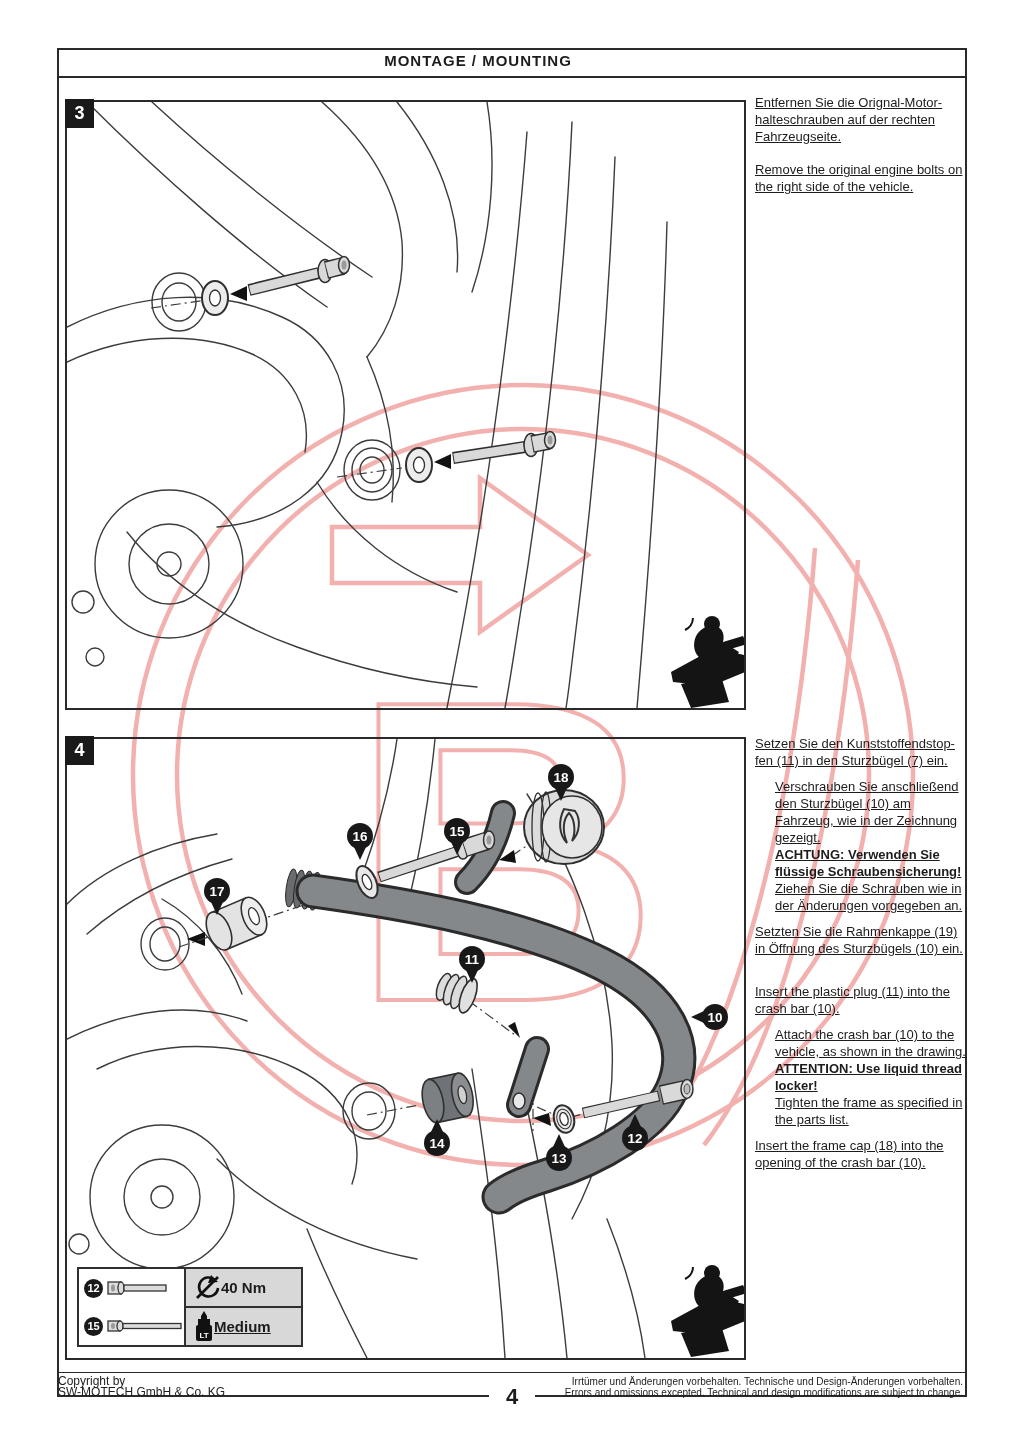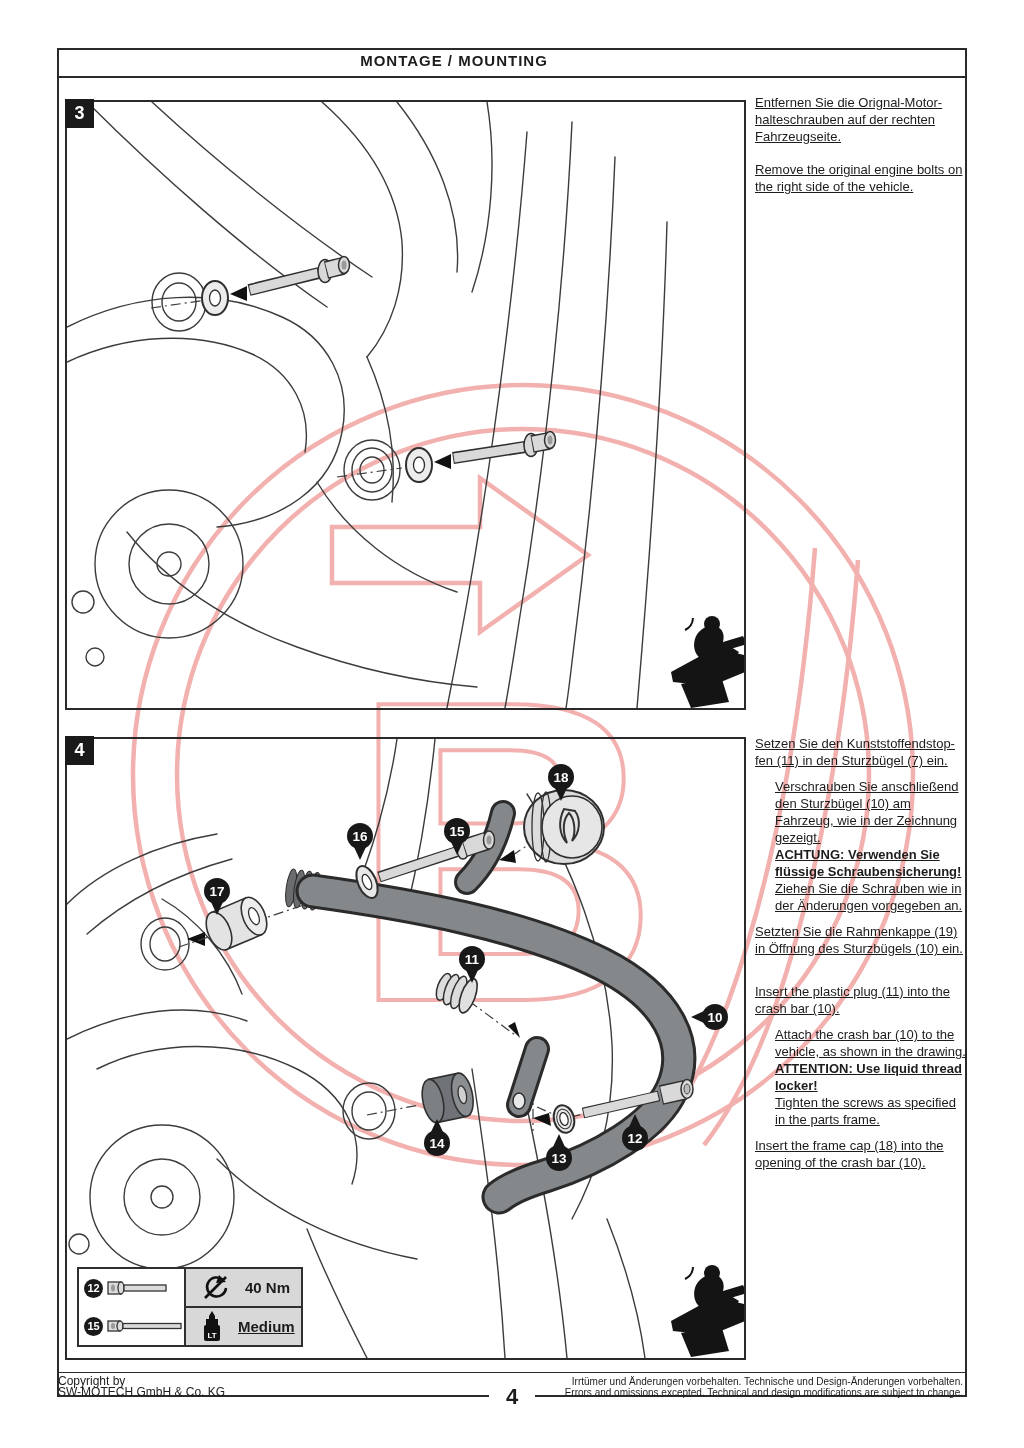--- a/index.html
+++ b/index.html
@@ -2,21 +2,21 @@
 <html><head>
 <meta charset="utf-8">
 <style>
   html,body{margin:0;padding:0;background:#ffffff;}
   .page{position:relative;width:1024px;height:1448px;background:#fff;overflow:hidden;
         font-family:"Liberation Sans",sans-serif;color:#1c1c1c;}
   .watermark{position:absolute;left:0;top:0;z-index:1;pointer-events:none;}
   .page-frame{position:absolute;left:57px;top:48px;width:910px;height:1349px;
               border:2px solid #2a2a2a;box-sizing:border-box;z-index:2;}
   .header-title{position:absolute;left:57px;top:52px;width:794px;text-align:center;
-                font-size:15px;font-weight:bold;letter-spacing:1px;z-index:3;}
+                font-size:15px;font-weight:bold;letter-spacing:1px;z-index:3;padding-left:24px;}
   .header-rule{position:absolute;left:57px;top:76px;width:910px;border-top:2px solid #2a2a2a;z-index:3;}
 
   .figure{position:absolute;border:2px solid #2a2a2a;box-sizing:border-box;z-index:3;}
   .fig3{left:65px;top:100px;width:681px;height:610px;}
   .fig4{left:65px;top:737px;width:681px;height:623px;}
   .figure svg.draw{position:absolute;left:0;top:0;}
   .step-badge{position:absolute;left:-2px;top:-3px;width:29px;height:29px;background:#1a1a1a;
               color:#fff;font-size:18px;font-weight:bold;line-height:29px;text-align:center;z-index:4;}
 
   .textcol{position:absolute;left:755px;width:212px;font-size:13px;line-height:17px;z-index:3;text-decoration:underline;}
@@ -38,21 +38,21 @@
   .rider .stroke{fill:none;stroke:#141414;stroke-width:2;}
 
   
   .torque-table{position:absolute;left:10px;top:528px;width:226px;height:80px;
                 border:2px solid #2f2f2f;box-sizing:border-box;display:flex;background:#fff;z-index:5;}
   .tt-left{width:105px;border-right:2px solid #2f2f2f;display:flex;flex-direction:column;}
   .tt-row{flex:1;display:flex;align-items:center;gap:4px;padding-left:5px;}
   .pin-badge{display:inline-block;width:19px;height:19px;border-radius:50%;background:#1a1a1a;
              color:#fff;font-size:11px;font-weight:bold;line-height:19px;text-align:center;flex:0 0 auto;}
   .tt-right{flex:1;display:flex;flex-direction:column;}
-  .tt-cell{flex:1;background:#d8d8d8;display:flex;align-items:center;gap:16px;padding-left:16px;}
+  .tt-cell{flex:1;background:#d8d8d8;display:flex;align-items:center;gap:0;padding-left:8px;}
   .tt-cell + .tt-cell{border-top:2px solid #2f2f2f;text-decoration:underline;}
   .tt-cell .val{font-size:15px;font-weight:bold;}
 
   .footer-rule{position:absolute;left:57px;top:1372px;width:910px;border-top:1.5px solid #2a2a2a;z-index:3;}
   .copyright{position:absolute;left:58px;top:1376px;font-size:12px;line-height:11px;z-index:3;}
   .disclaimer{position:absolute;right:61px;top:1376px;width:520px;text-align:right;
               font-size:10px;line-height:11px;z-index:3;}
   .page-number{position:absolute;left:489px;top:1384px;width:46px;text-align:center;
                font-size:22px;font-weight:bold;background:#fff;z-index:6;}
 </style>
@@ -373,21 +373,21 @@
       <span class="seg">Verschrauben Sie anschließend den Sturzbügel (10) am Fahrzeug, wie in der Zeichnung gezeigt.</span>
       <span class="seg bold">ACHTUNG: Verwenden Sie flüssige Schraubensicherung!</span>
       <span class="seg">Ziehen Sie die Schrauben wie in der Änderungen vorgegeben an.</span>
     </p>
     <p>Setzten Sie die Rahmenkappe (19) in Öffnung des Sturzbügels (10) ein.</p>
 
     <p class="en-gap">Insert the plastic plug (11) into the crash bar (10).</p>
     <p>
       <span class="seg">Attach the crash bar (10) to the vehicle, as shown in the drawing.</span>
       <span class="seg bold">ATTENTION: Use liquid thread locker!</span>
-      <span class="seg">Tighten the screws as specified in the parts frame.</span>
+      <span class="seg">Tighten the frame as specified in the parts list.</span>
     </p>
     <p>Insert the frame cap (18) into the opening of the crash bar (10).</p>
   </div>
 
   <div class="footer-rule"></div>
   <div class="copyright">
     <div>Copyright by</div>
     <div>SW-MOTECH GmbH &amp; Co. KG</div>
   </div>
   <div class="disclaimer">

